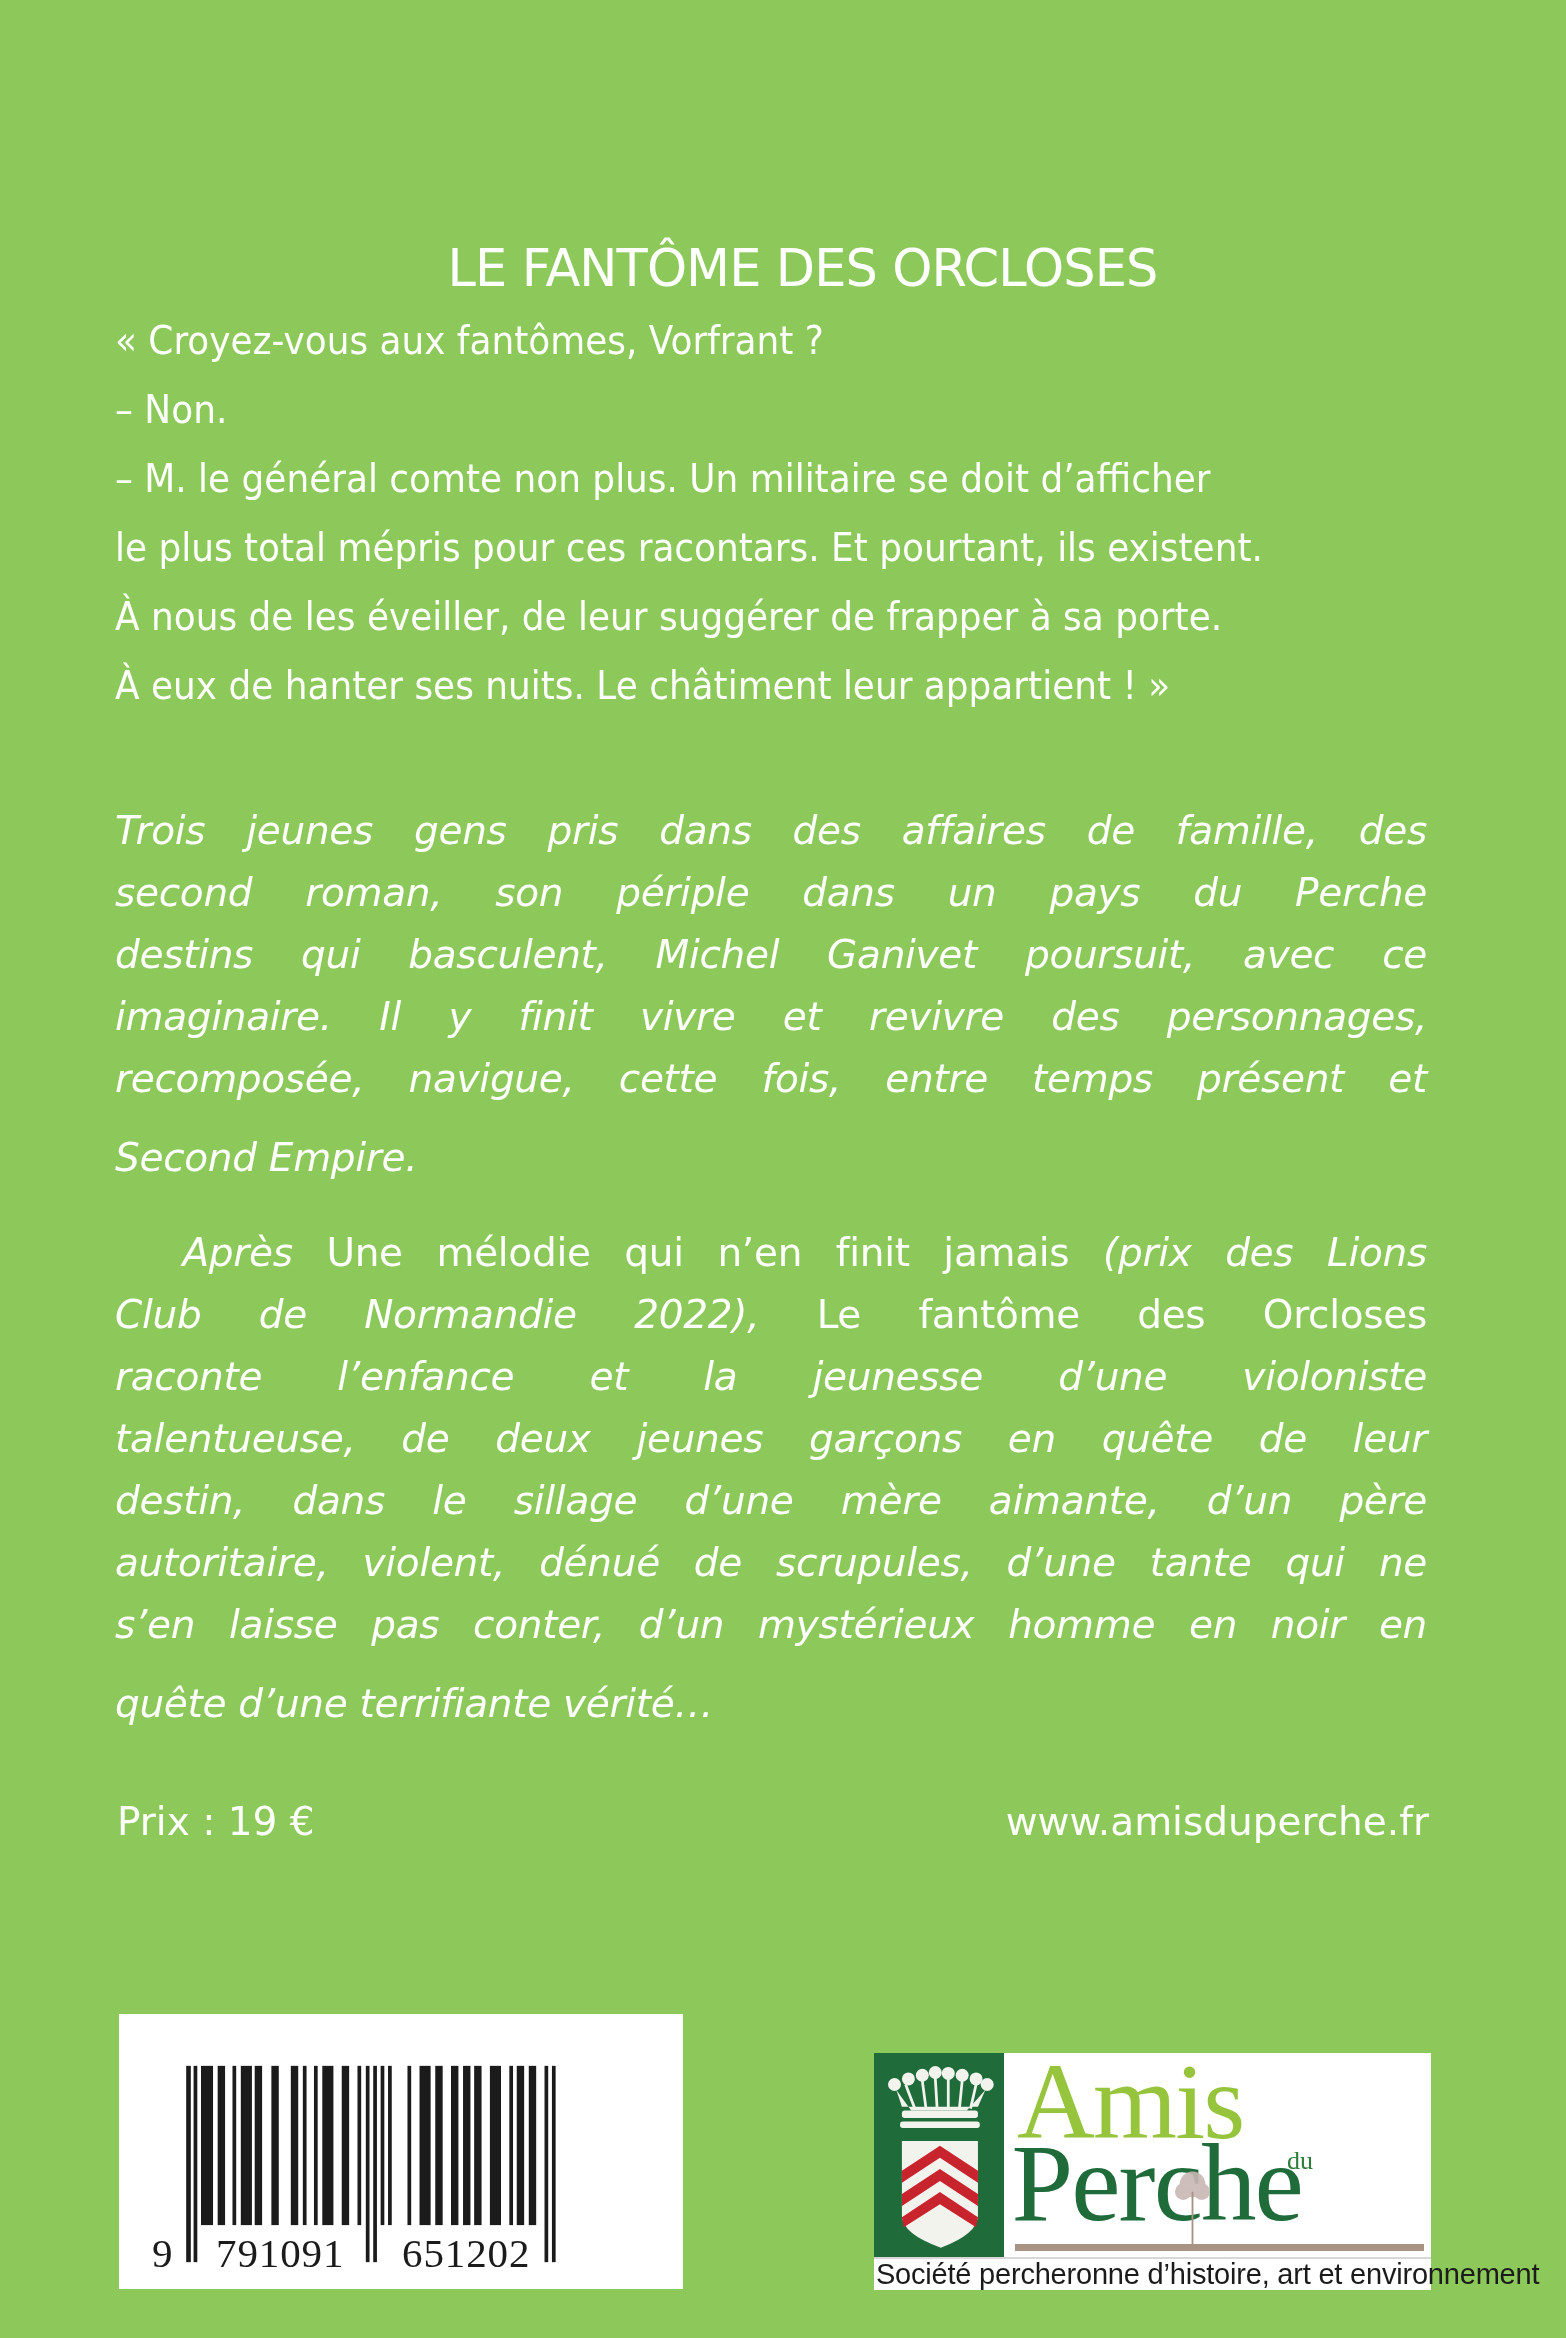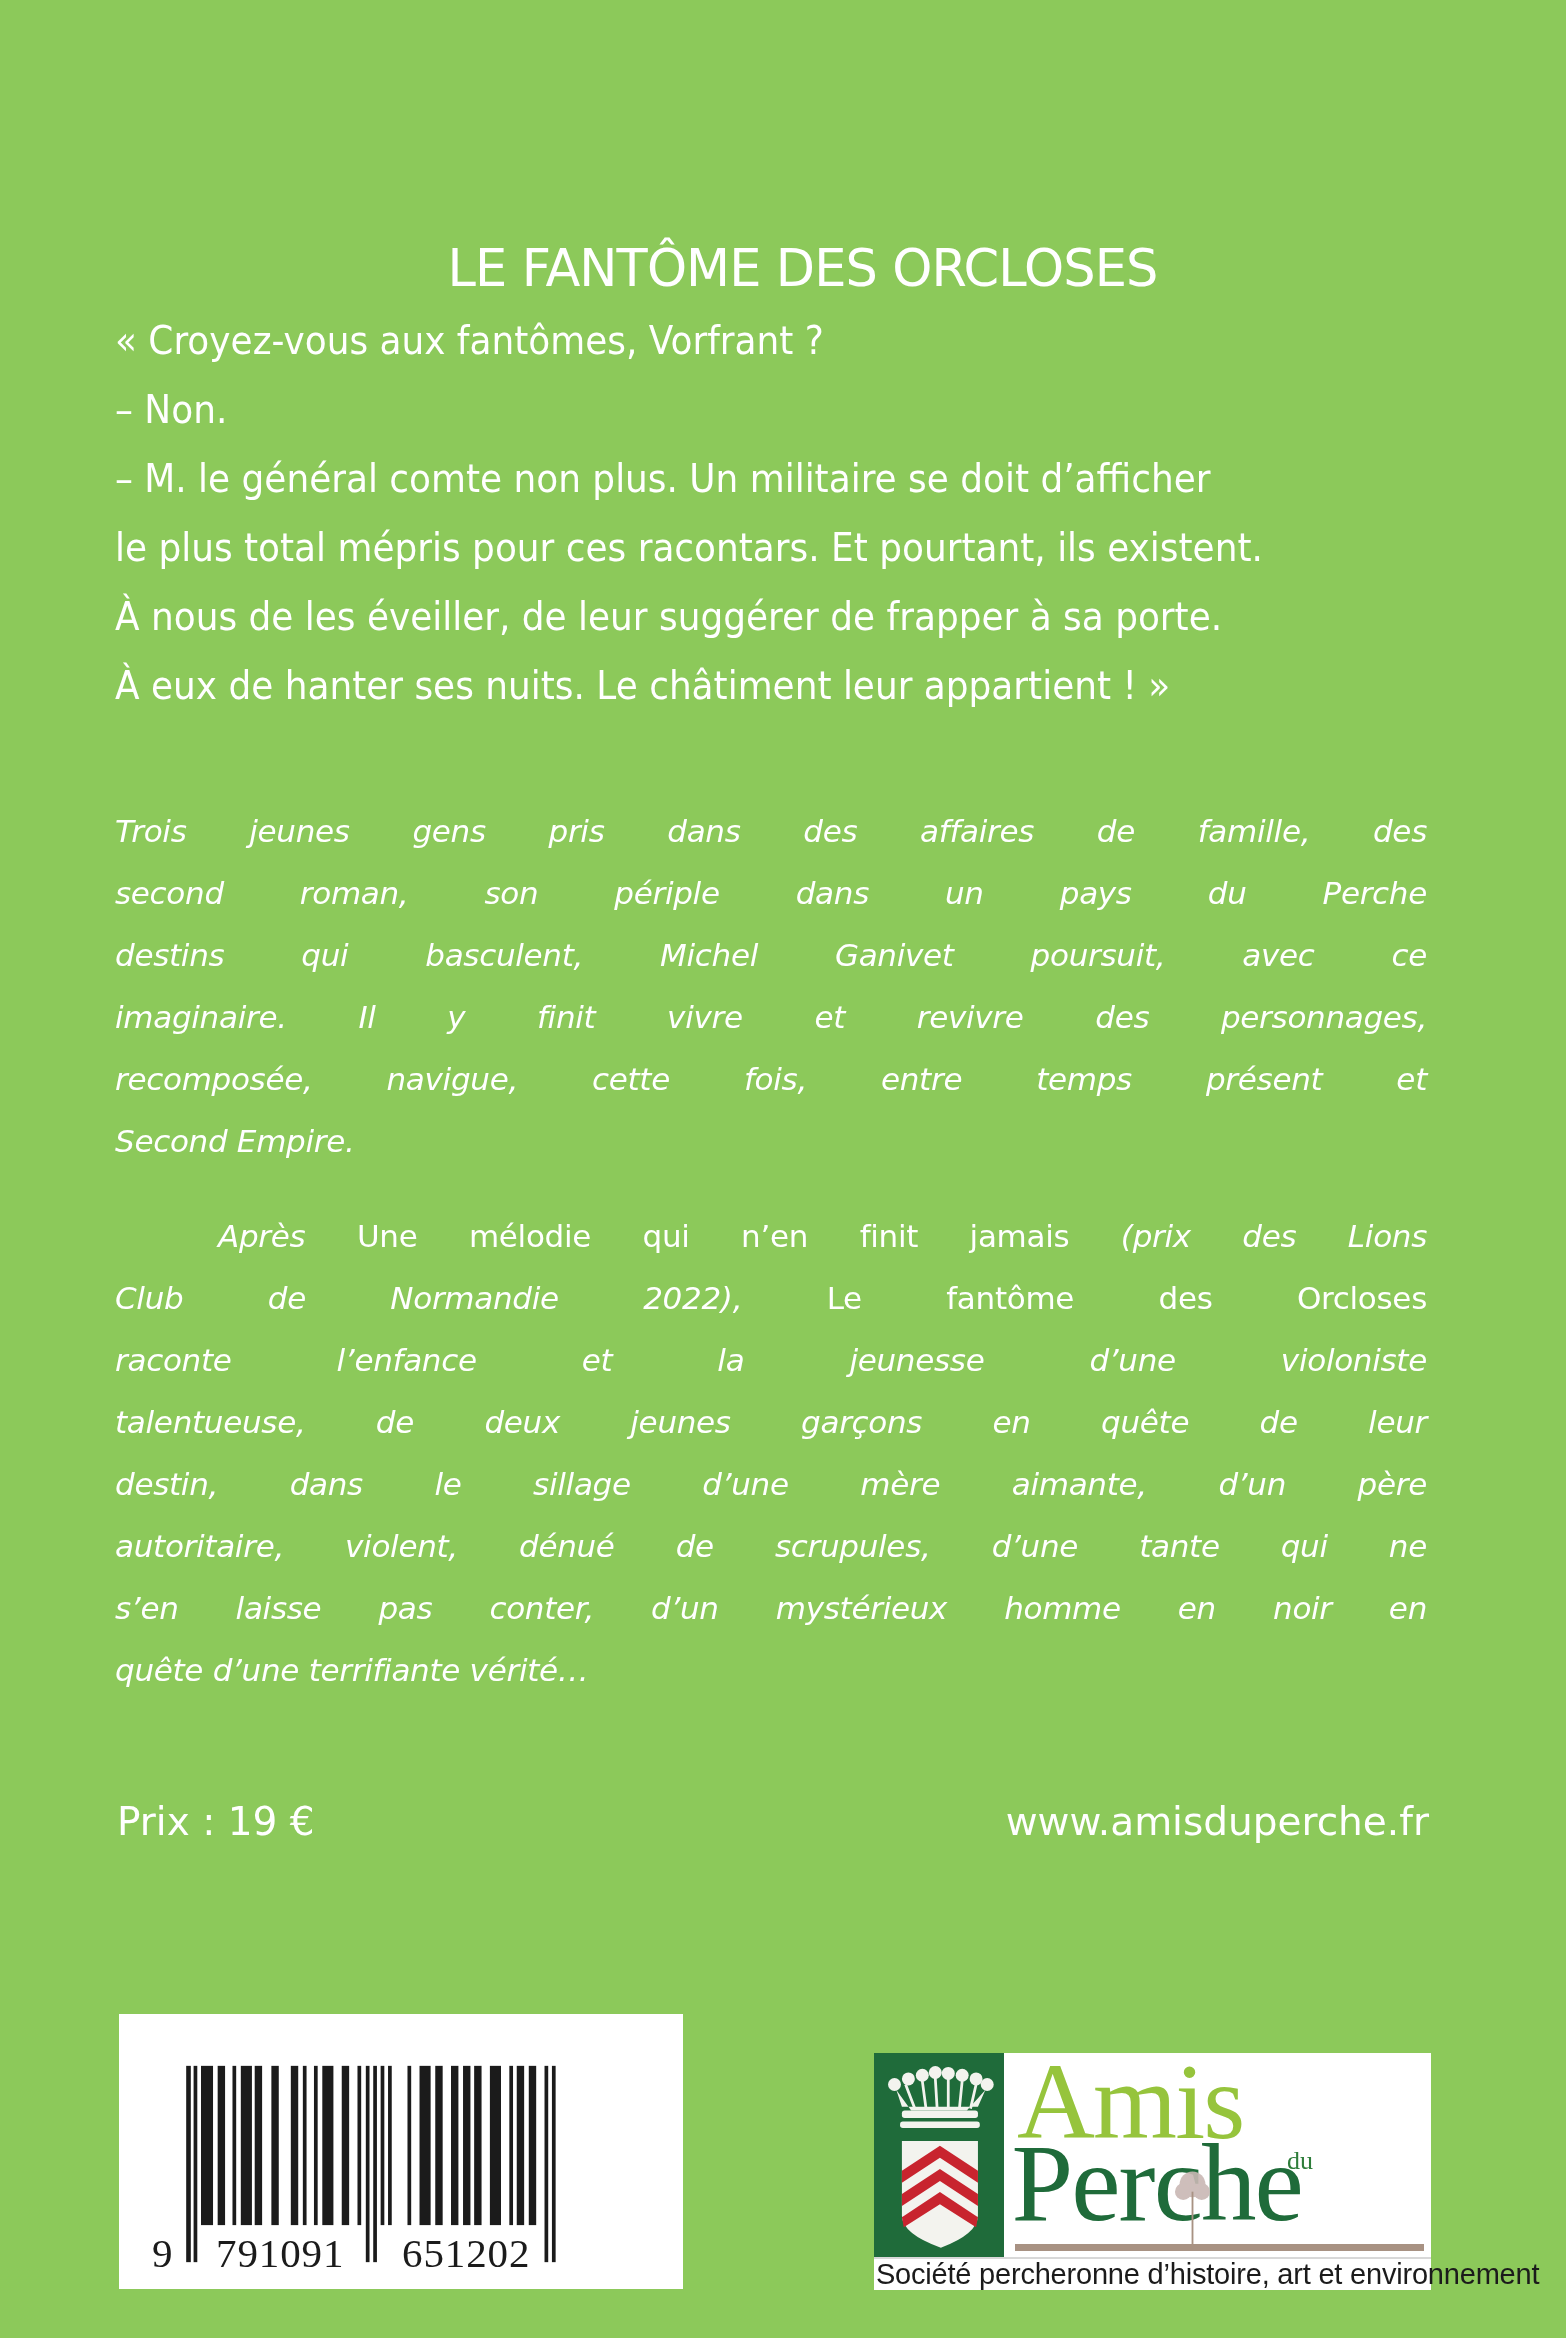--- a/index.html
+++ b/index.html
@@ -19,28 +19,28 @@
   .quote {
     position: absolute; left: 115px; top: 306px; width: 1336px;
     font-size: 39px; line-height: 69px;
     transform: scaleX(0.92); transform-origin: left top;
   }
   .quote .line { display: block; white-space: nowrap; }
   .synopsis {
     position: absolute; left: 115px; top: 800px; width: 1312px;
   }
   .para {
-    font-size: 31px; line-height: 62px;
+    font-size: 39px; line-height: 62px;
     text-align: justify; text-align-last: left;
     font-style: italic;
     margin: 0;
     letter-spacing: -0.3px;
   }
   .para .ln { display: block; text-align: justify; text-align-last: justify; white-space: nowrap; }
-  .para .ln.last { text-align-last: left; }
+  .para .ln.last { text-align-last: left; margin-top: 17px; }
   .para2 { margin-top: 33px; }
   .upright { font-style: normal; }
   .footer-row {
     position: absolute; left: 117px; top: 1797px; width: 1312px;
     display: flex; justify-content: space-between;
     font-size: 39px; line-height: 50px;
   }
   .barcode-box {
     position: absolute; left: 119px; top: 2014px; width: 564px; height: 275px;
     background: #ffffff;

